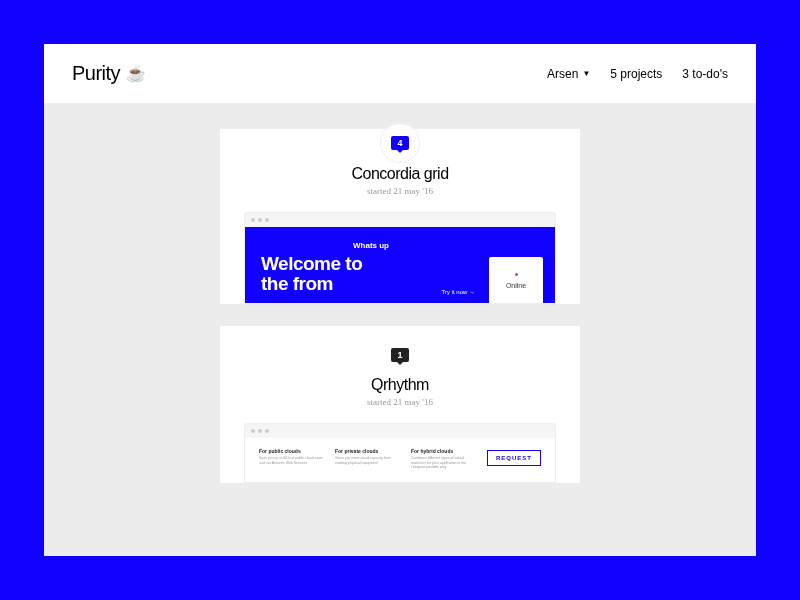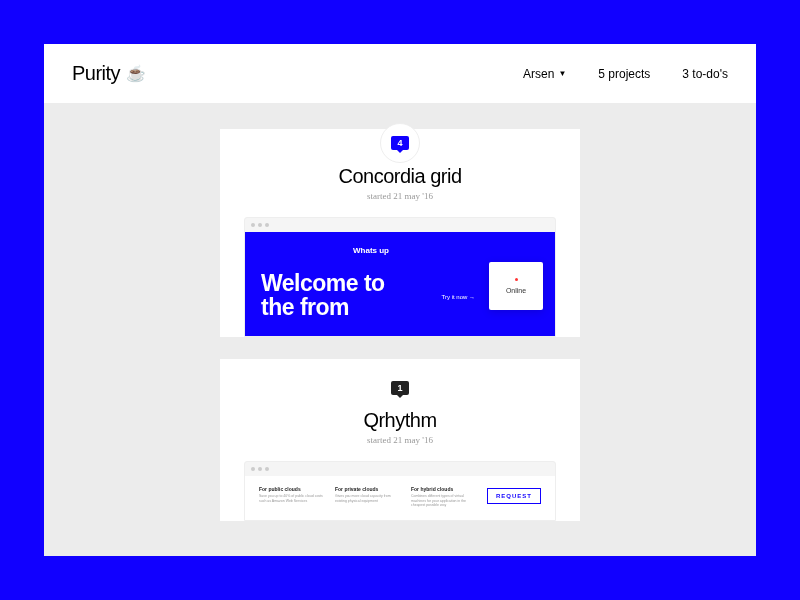--- a/index.html
+++ b/index.html
@@ -33,21 +33,21 @@
       align-items: center;
       gap: 6px;
       text-align: center;
     }
     .coffee {
       font-size: 16px;
     }
     .nav {
       display: flex;
       align-items: center;
-      gap: 32px;
+      gap: 20px;
       font-size: 12px;
       font-weight: 500;
     }
     .nav-user {
       display: flex;
       align-items: center;
       gap: 4px;
       cursor: pointer;
     }
     .caret {
@@ -124,21 +124,21 @@
       content: '';
       position: absolute;
       bottom: -3px;
       left: 50%;
       transform: translateX(-50%);
       border-left: 3px solid transparent;
       border-right: 3px solid transparent;
       border-top: 3px solid #222;
     }
     .card-title {
-      font-size: 20px;
+      font-size: 16px;
       font-weight: 500;
       margin-top: 14px;
       letter-spacing: -0.5px;
     }
     .card-sub {
       font-size: 9px;
       color: #999;
       margin-top: 3px;
       margin-bottom: 16px;
       font-family: Liberation Serif, serif;
@@ -157,35 +157,35 @@
       padding: 5px 6px;
     }
     .dot {
       width: 4px;
       height: 4px;
       border-radius: 50%;
       background: #ccc;
     }
     .preview-body-blue {
       background: #1100ff;
-      height: 104px;
+      height: 76px;
       padding: 14px 16px 0 16px;
       position: relative;
       color: #fff;
     }
     .whats {
       font-size: 8px;
       font-weight: 700;
       margin-left: 92px;
     }
     .welcome {
-      font-size: 23px;
+      font-size: 19px;
       font-weight: 800;
       line-height: 1.05;
-      margin-top: 16px;
+      margin-top: 4px;
       letter-spacing: -0.5px;
     }
     .try {
       position: absolute;
       right: 80px;
       top: 62px;
       font-size: 6px;
       color: #fff;
     }
     .online-card {

